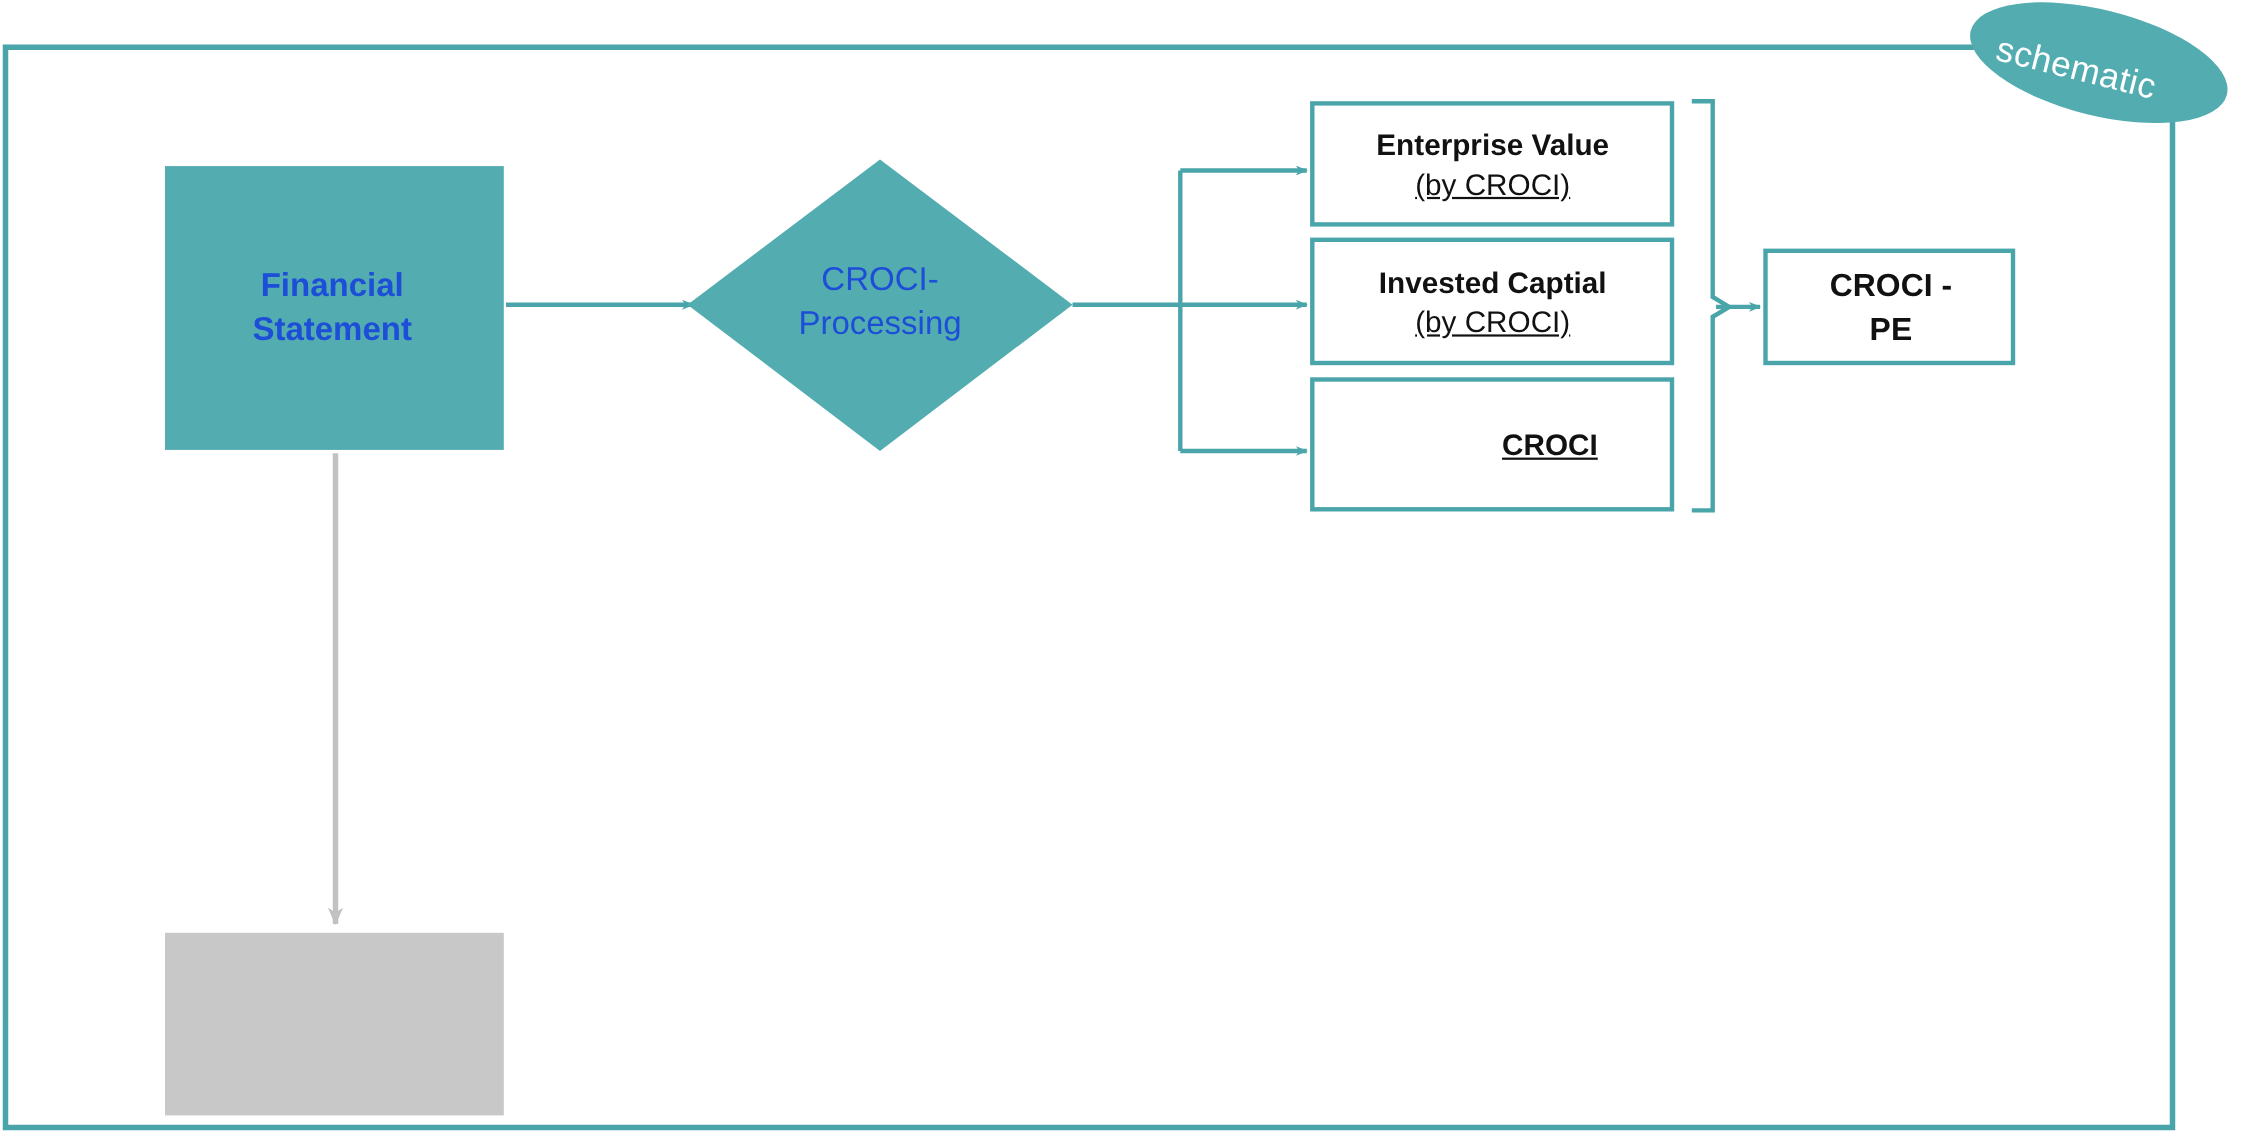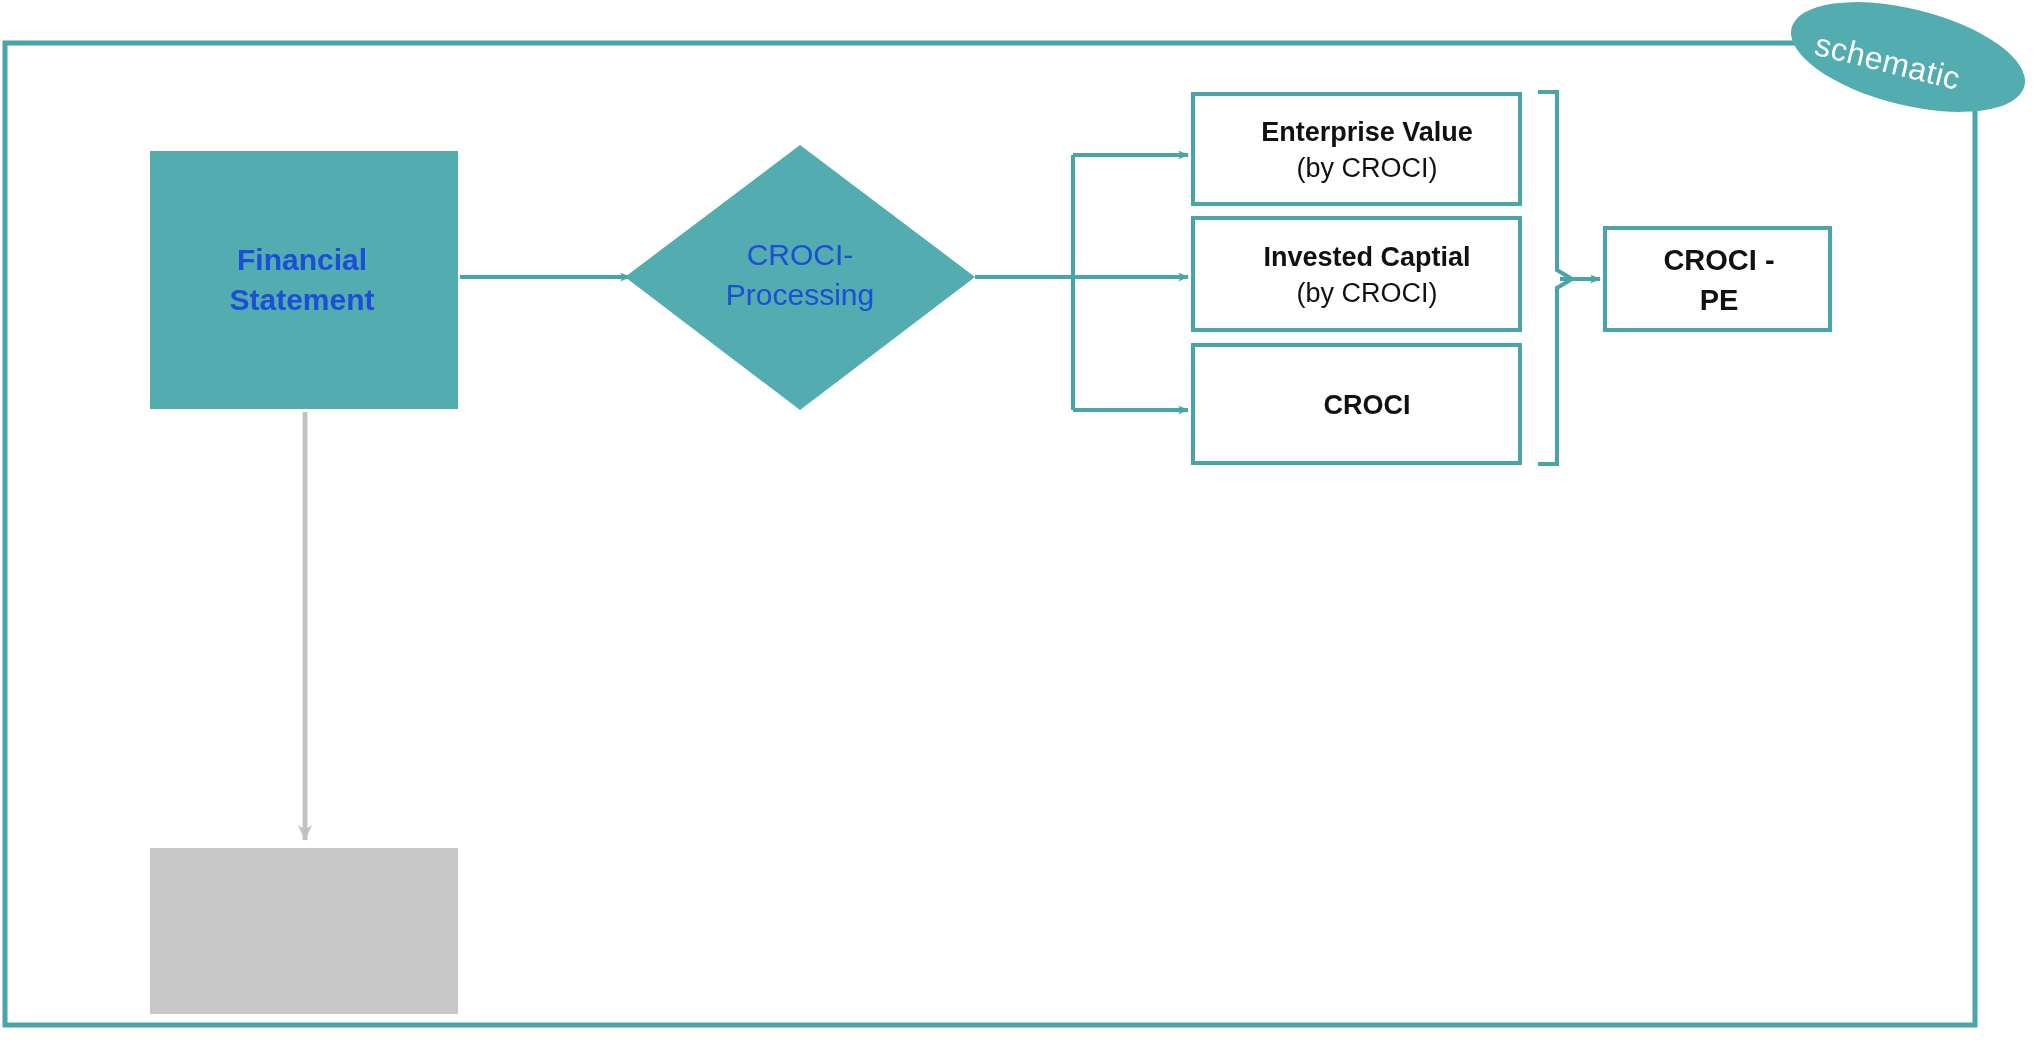--- a/index.html
+++ b/index.html
@@ -51,27 +51,27 @@
     font-size: 30px; line-height: 40px;
   }
   
   #croci-processing-label {
     left: 640px; top: 170px; width: 320px; height: 210px;
     font-size: 30px; line-height: 40px;
     font-weight: normal;
   }
   
   .out-label {
-    font-size: 27px; line-height: 36px; padding-left: 10px;
+    font-size: 27px; line-height: 36px;
   }
   .out-label .strong { font-weight: bold; }
-  .out-label .normal { font-weight: normal; }
+  .out-label .normal { font-weight: normal; text-decoration: underline; }
   #enterprise-value-label { left: 1196px; top: 96px; width: 322px; height: 108px; }
   #invested-capital-label { left: 1196px; top: 220px; width: 322px; height: 110px; }
-  #croci-label           { left: 1196px; top: 347px; width: 322px; height: 116px; }
+  #croci-label           { left: 1248px; top: 347px; width: 322px; height: 116px; text-decoration: underline; }
   #croci-pe-label {
     left: 1608px; top: 230px; width: 222px; height: 100px;
     font-size: 29px; line-height: 40px; font-weight: bold;
   }
   
   #multiples-label {
     left: 148px; top: 848px; width: 308px; height: 164px;
     font-size: 29px; line-height: 39px;
   }
   

